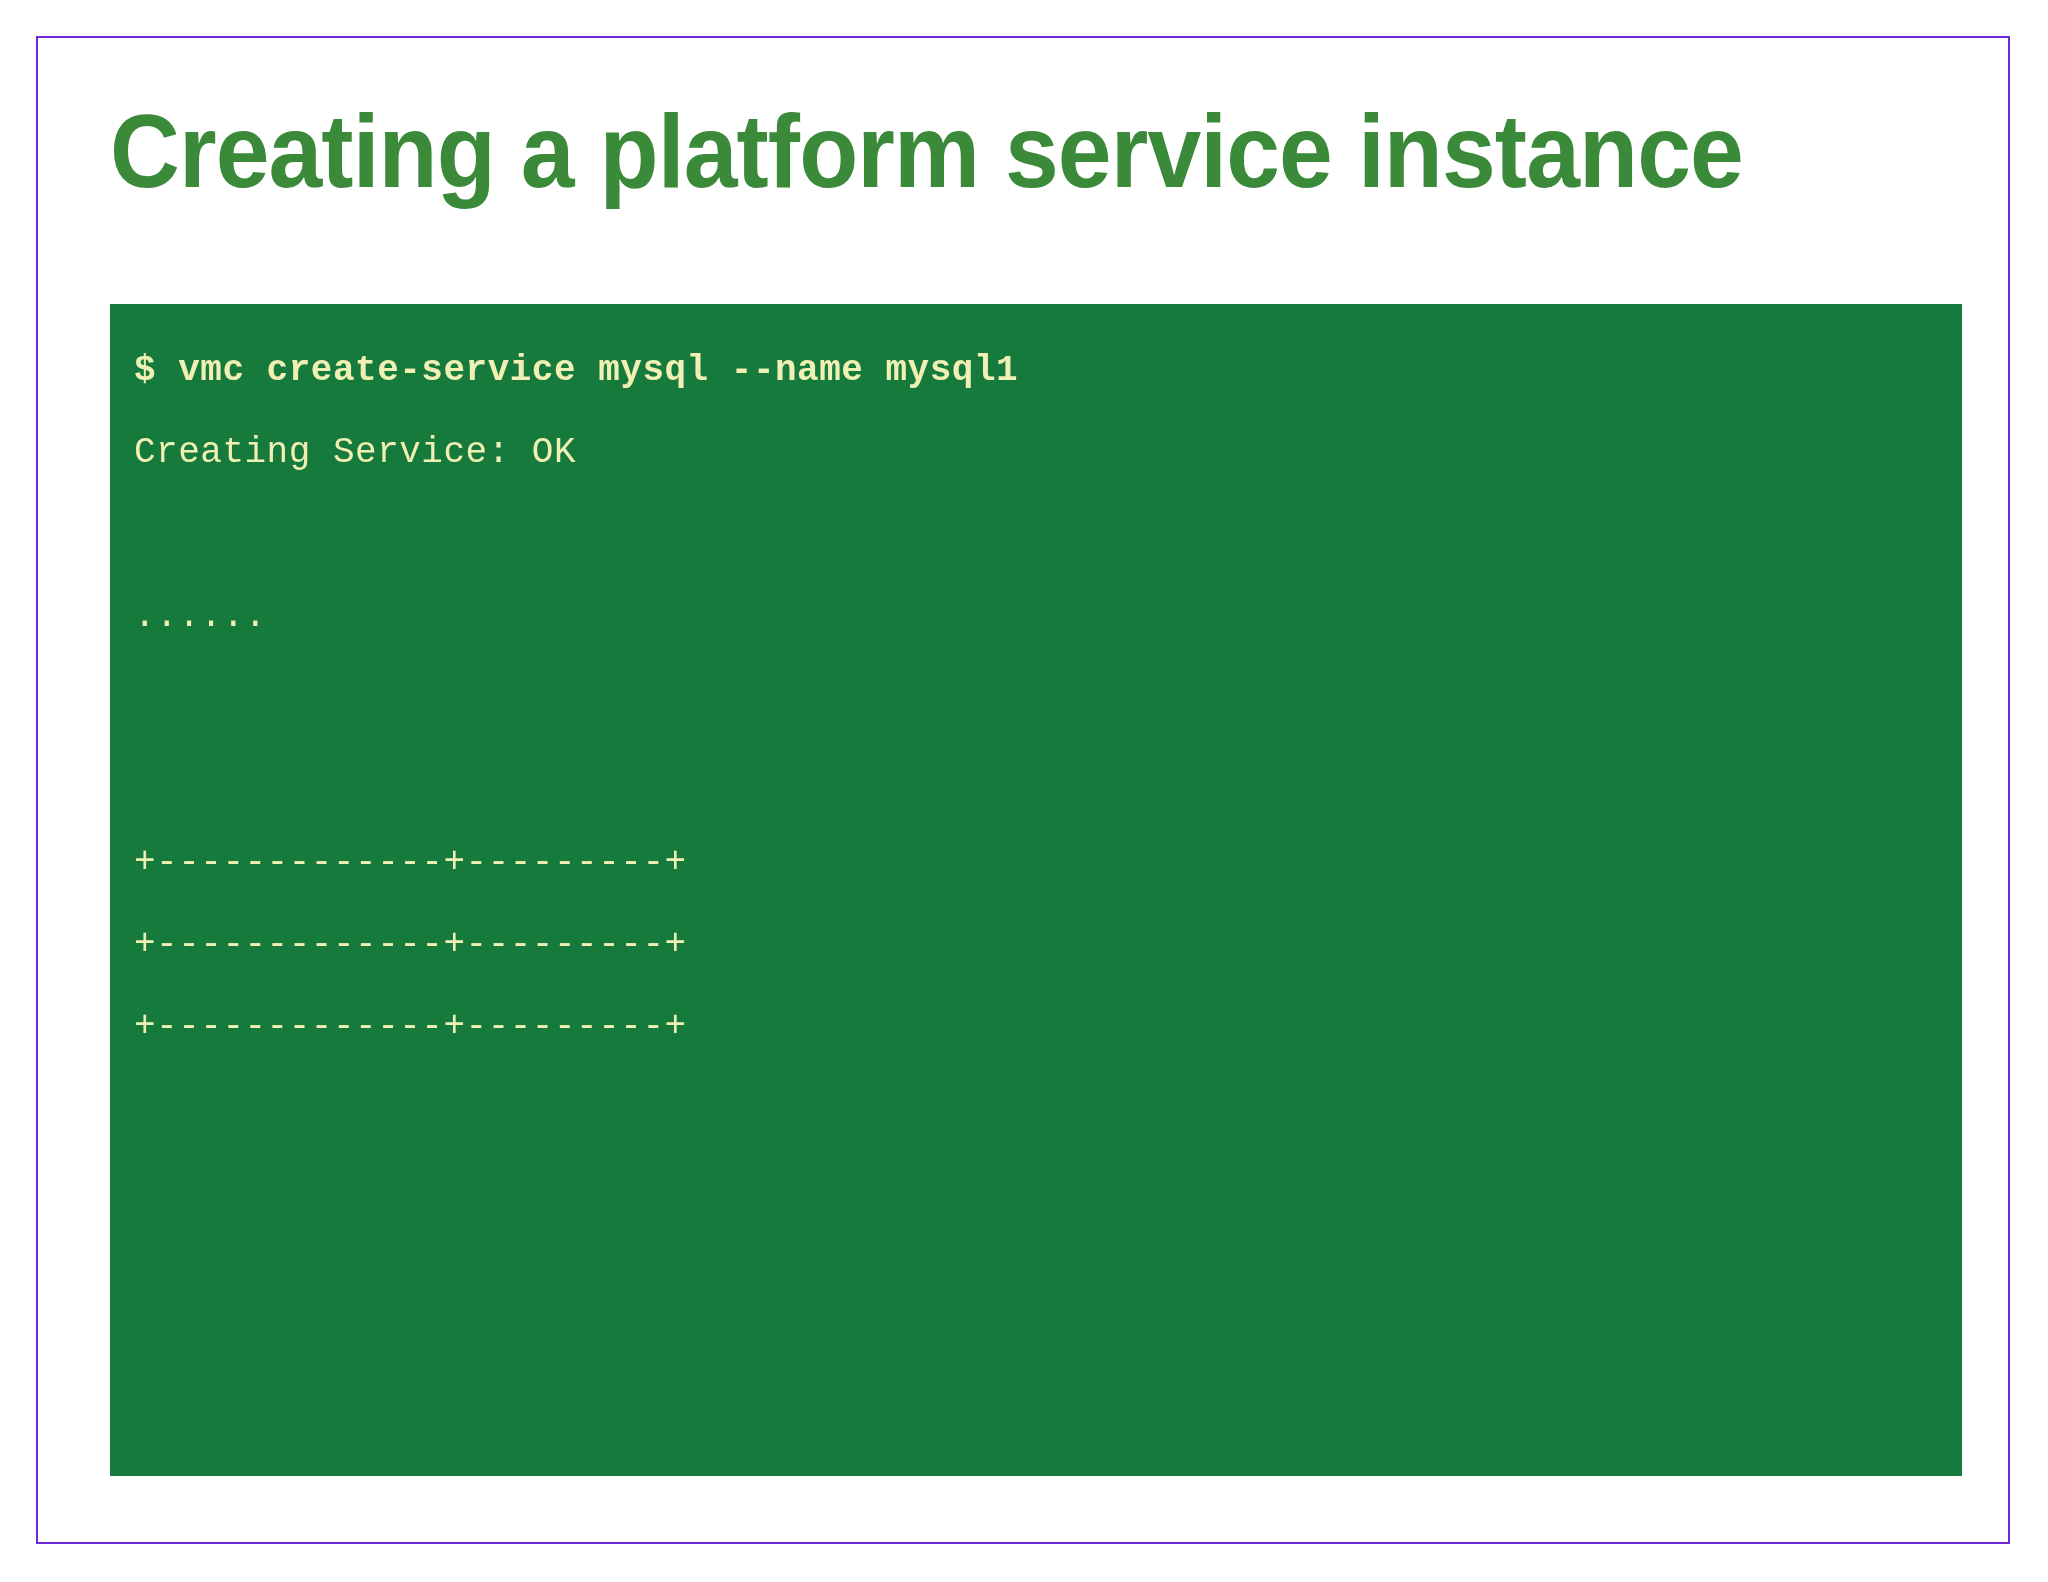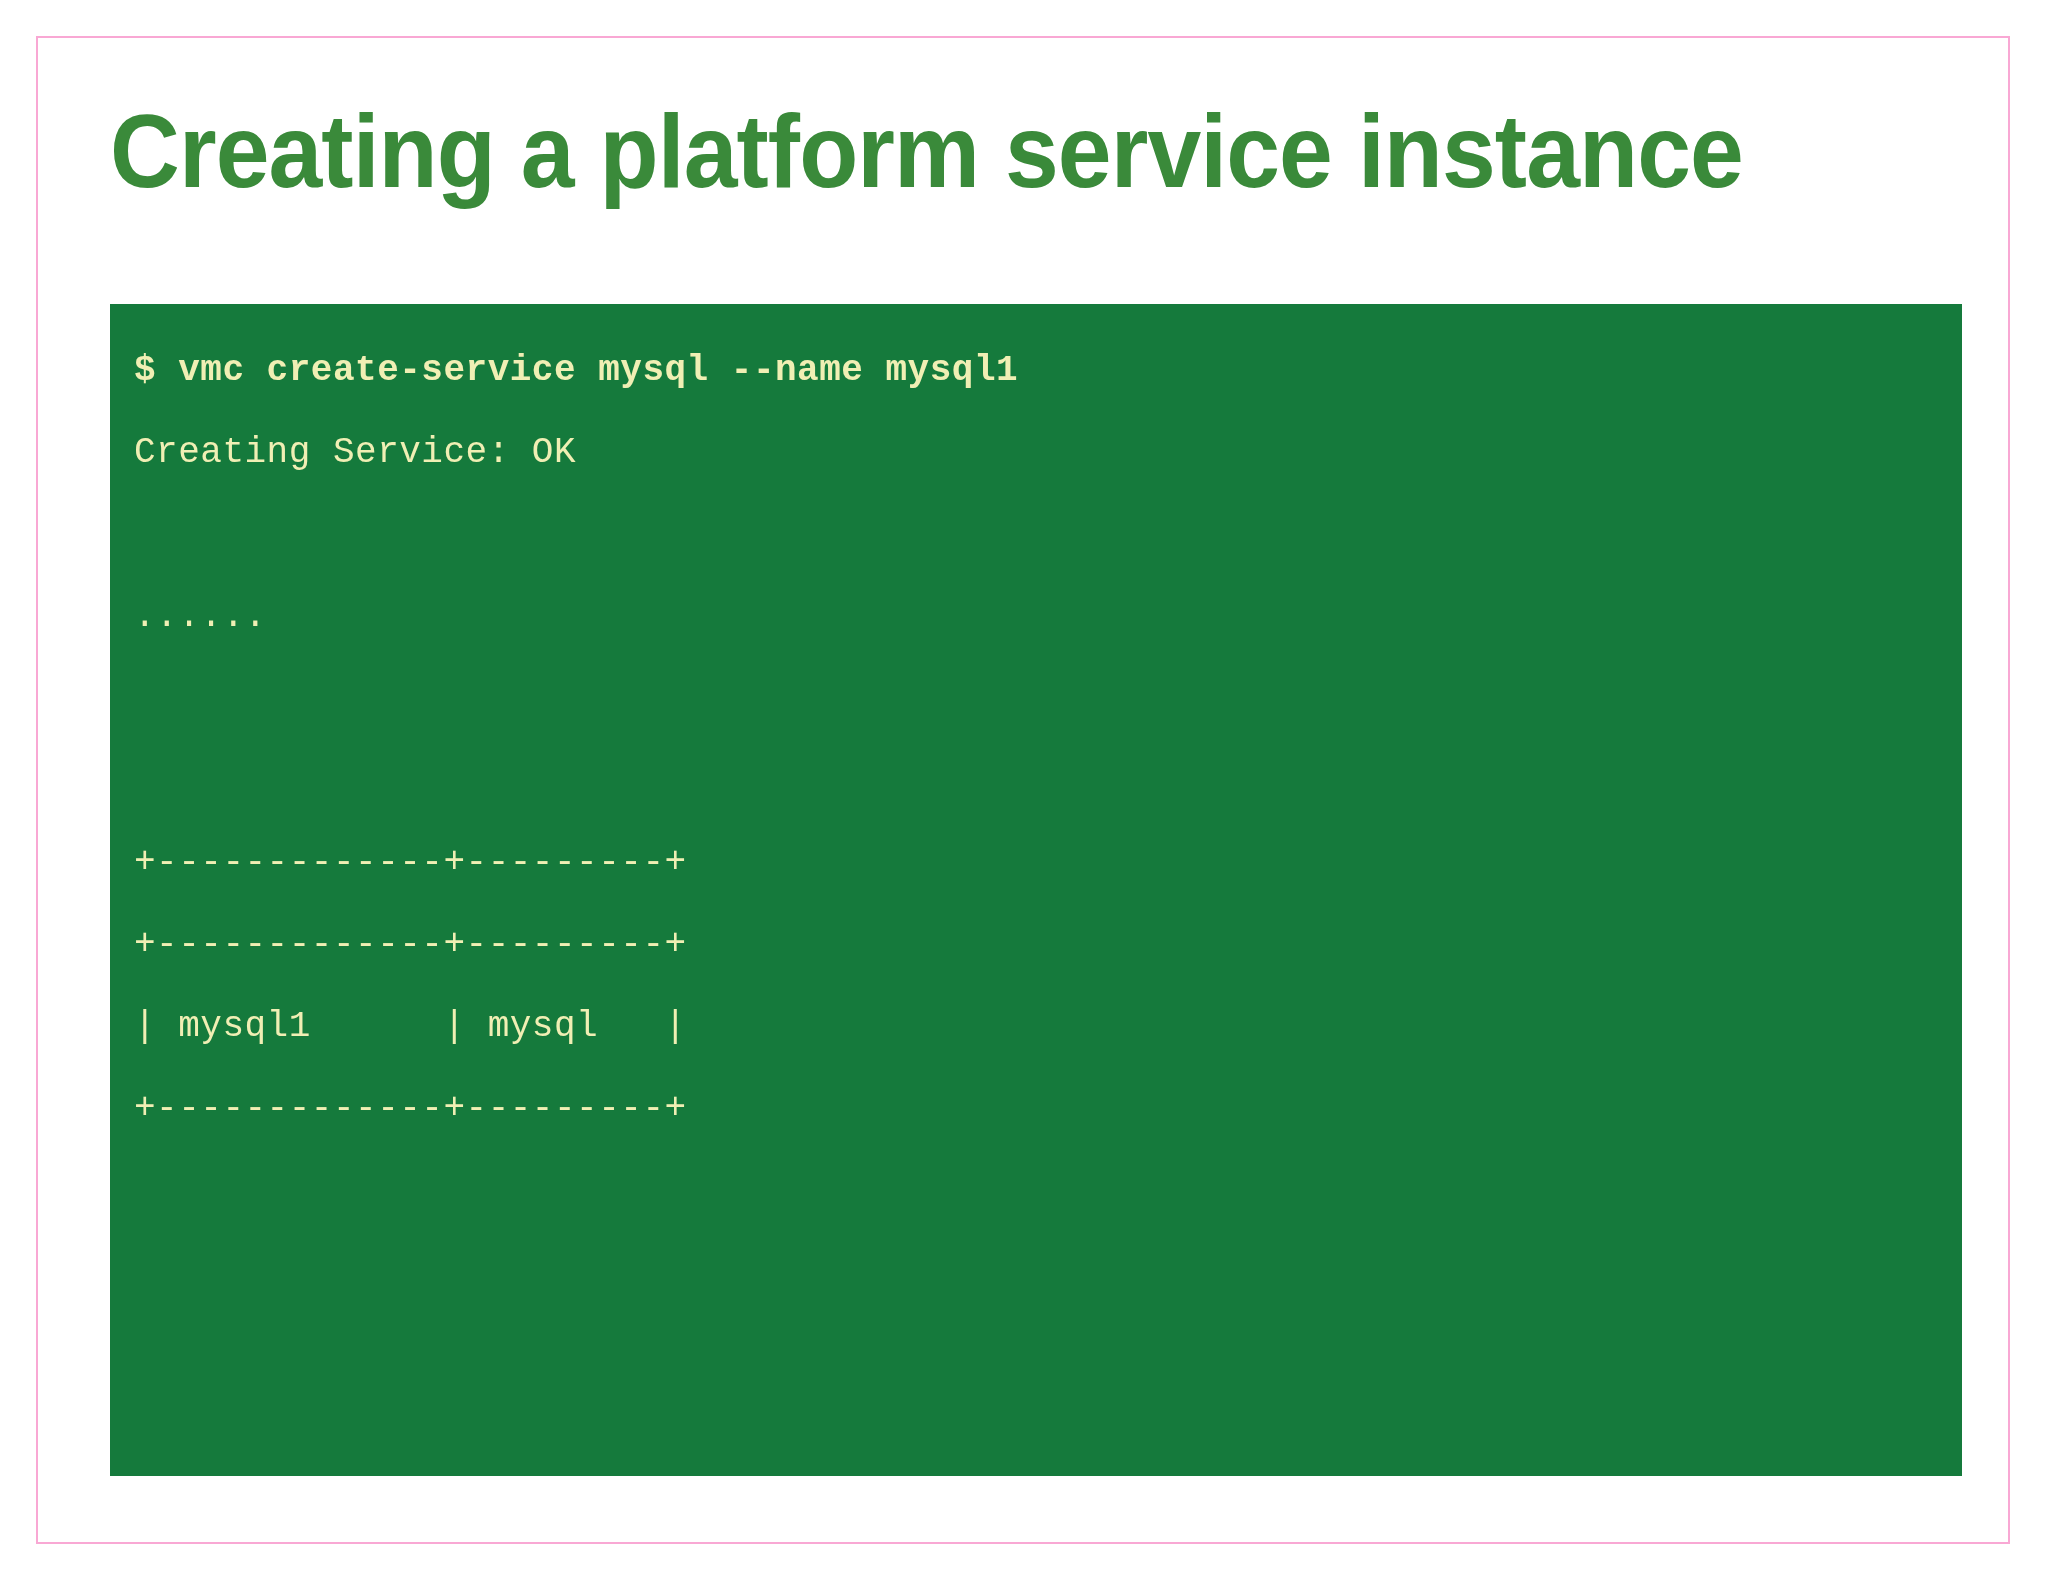--- a/index.html
+++ b/index.html
@@ -13,21 +13,21 @@
     font-family: "Liberation Sans", sans-serif;
     overflow: hidden;
   }
   #slide {
     position: absolute;
     left: 36px;
     top: 36px;
     width: 1974px;
     height: 1508px;
     box-sizing: border-box;
-    border: 2px solid #f9a8d4;
+    border: 2px solid #6d28d9;
     background: #ffffff;
   }
   #title {
     position: absolute;
     left: 72px;
     top: 54px;
     width: 1850px;
     color: #3a8a3a;
     font-family: "Liberation Sans", sans-serif;
     font-weight: bold;
@@ -74,17 +74,16 @@
 
   <div id="terminal">
     <div class="tline bold">$ vmc create-service mysql --name mysql1</div>
     <div class="tline">Creating Service: OK</div>
     <div class="tline blank"> </div>
     <div class="tline">......</div>
     <div class="tline blank"> </div>
     <div class="tline blank"> </div>
     <div class="tline">+-------------+---------+</div>
     <div class="tline">+-------------+---------+</div>
-    <div class="tline">| mysql1      | mysql   |</div>
     <div class="tline">+-------------+---------+</div>
   </div>
 
 </div>
 
 </body></html>

